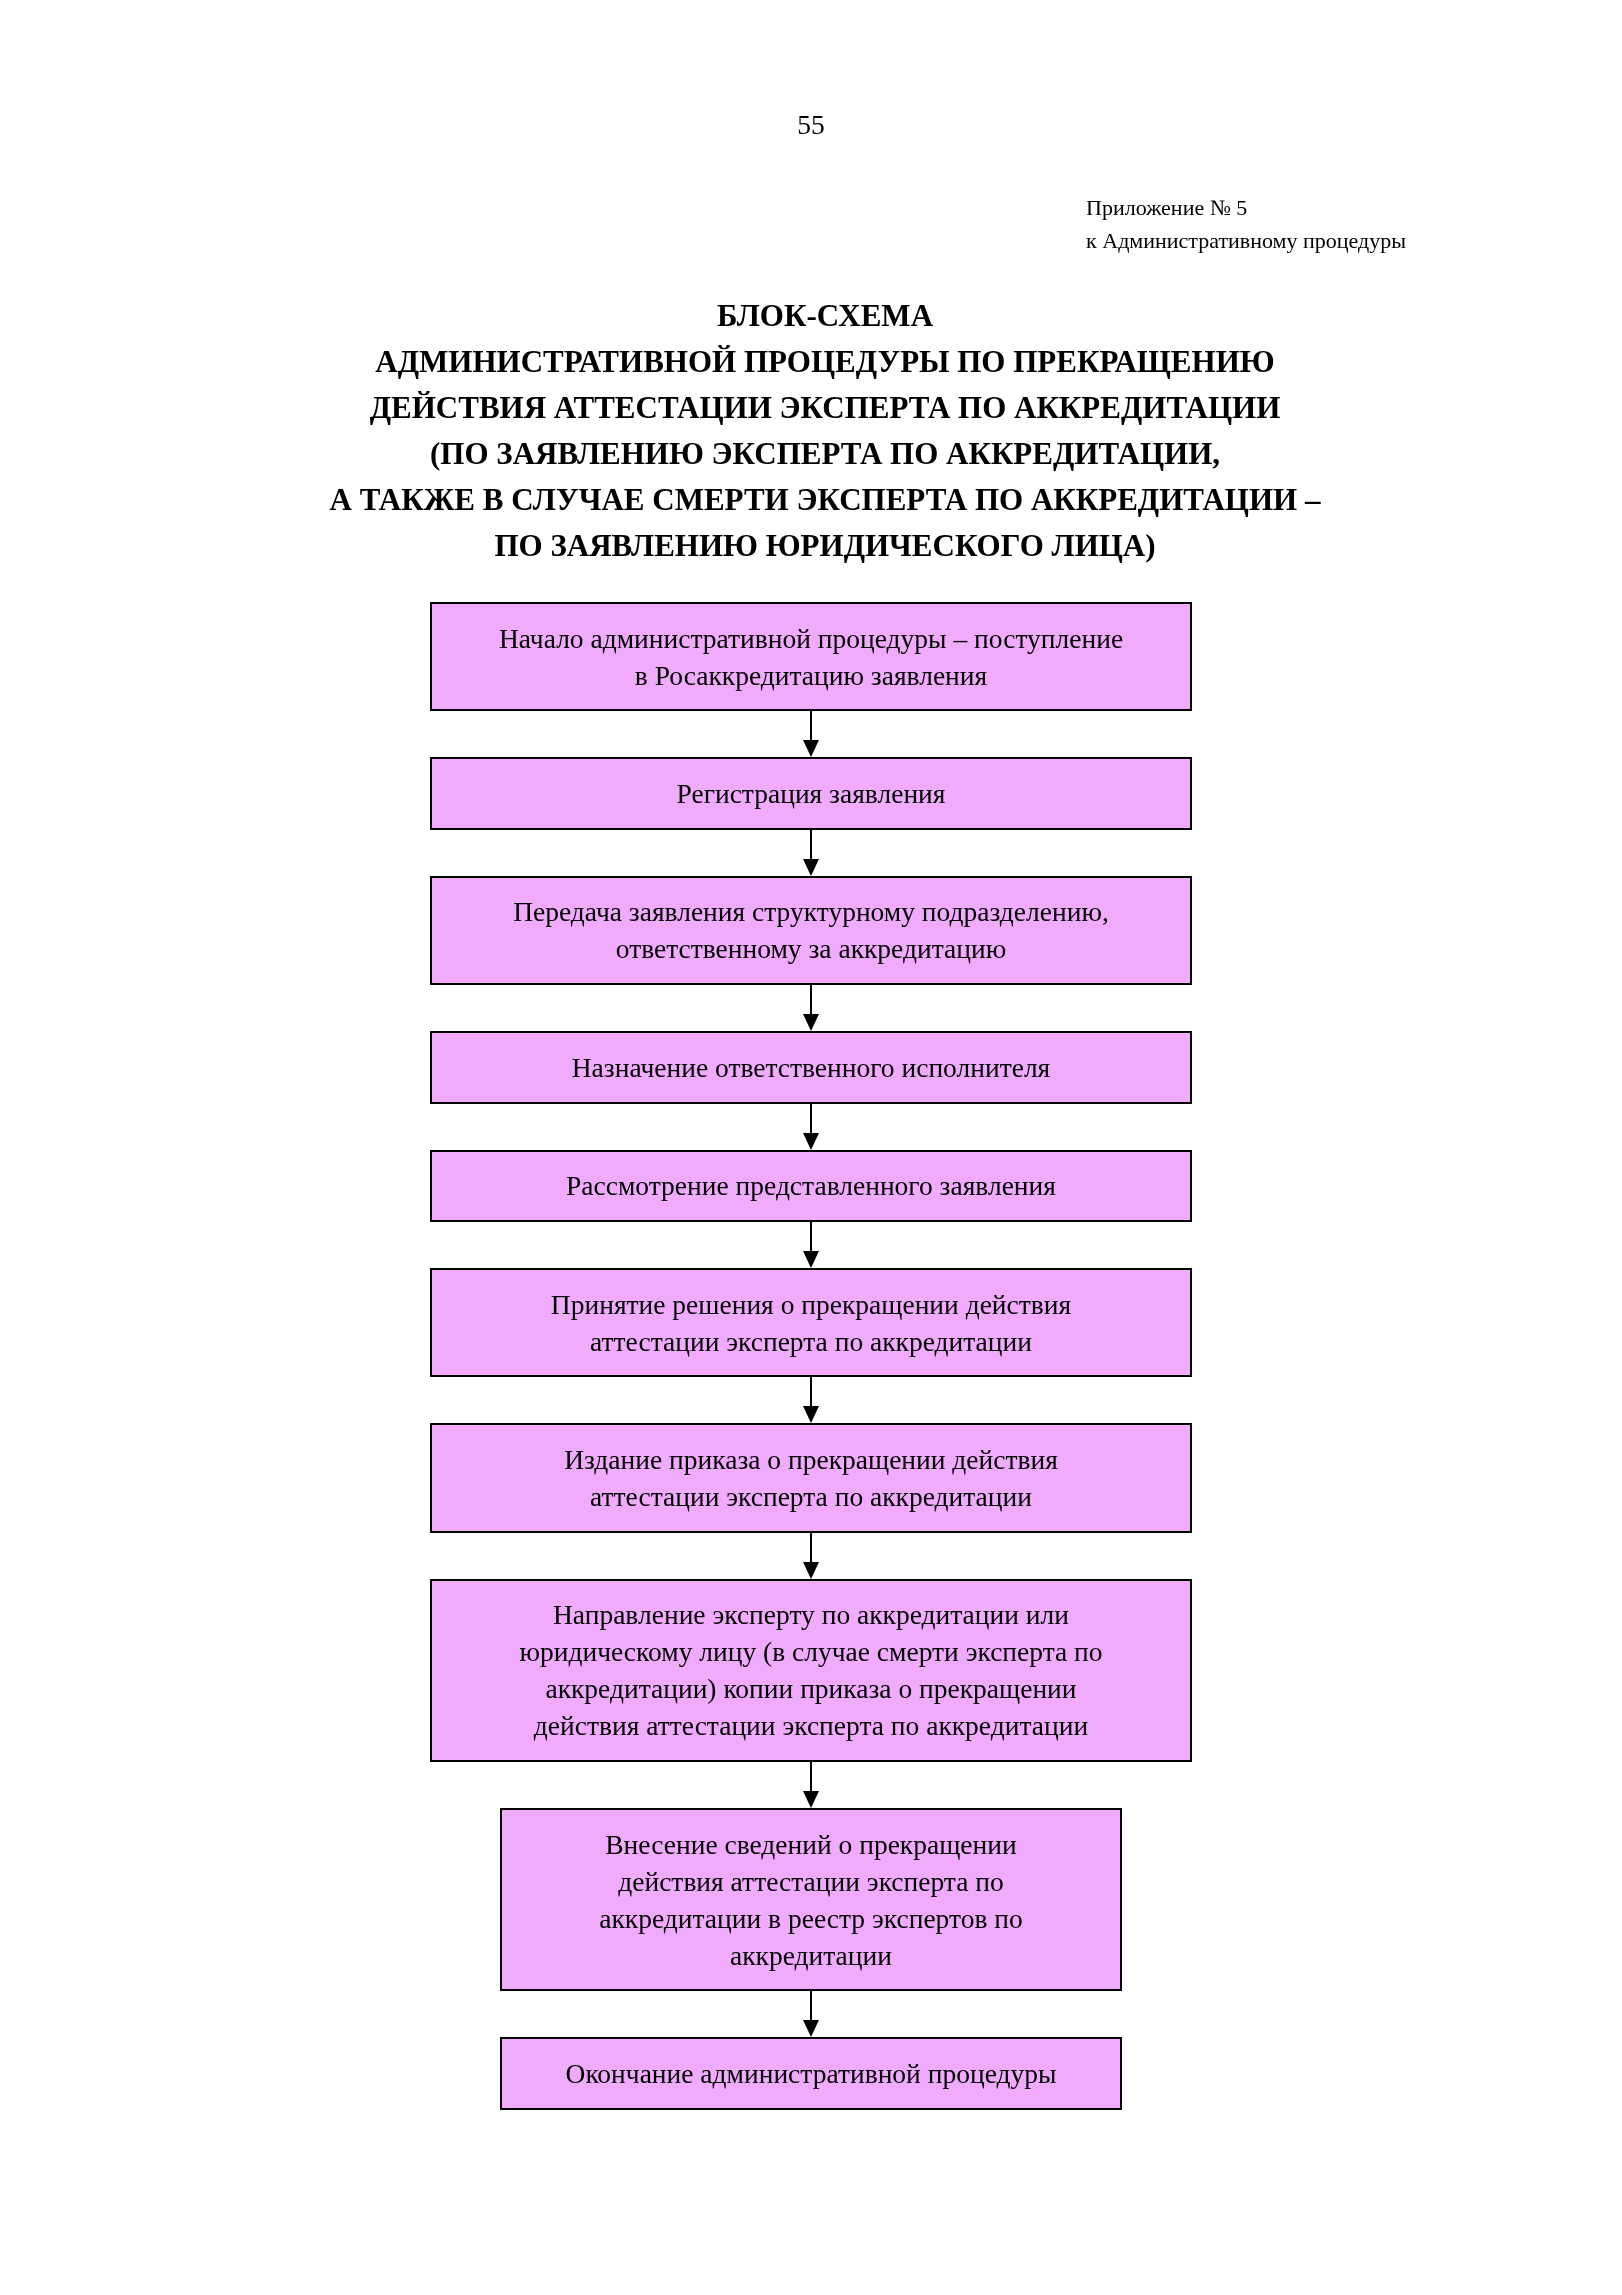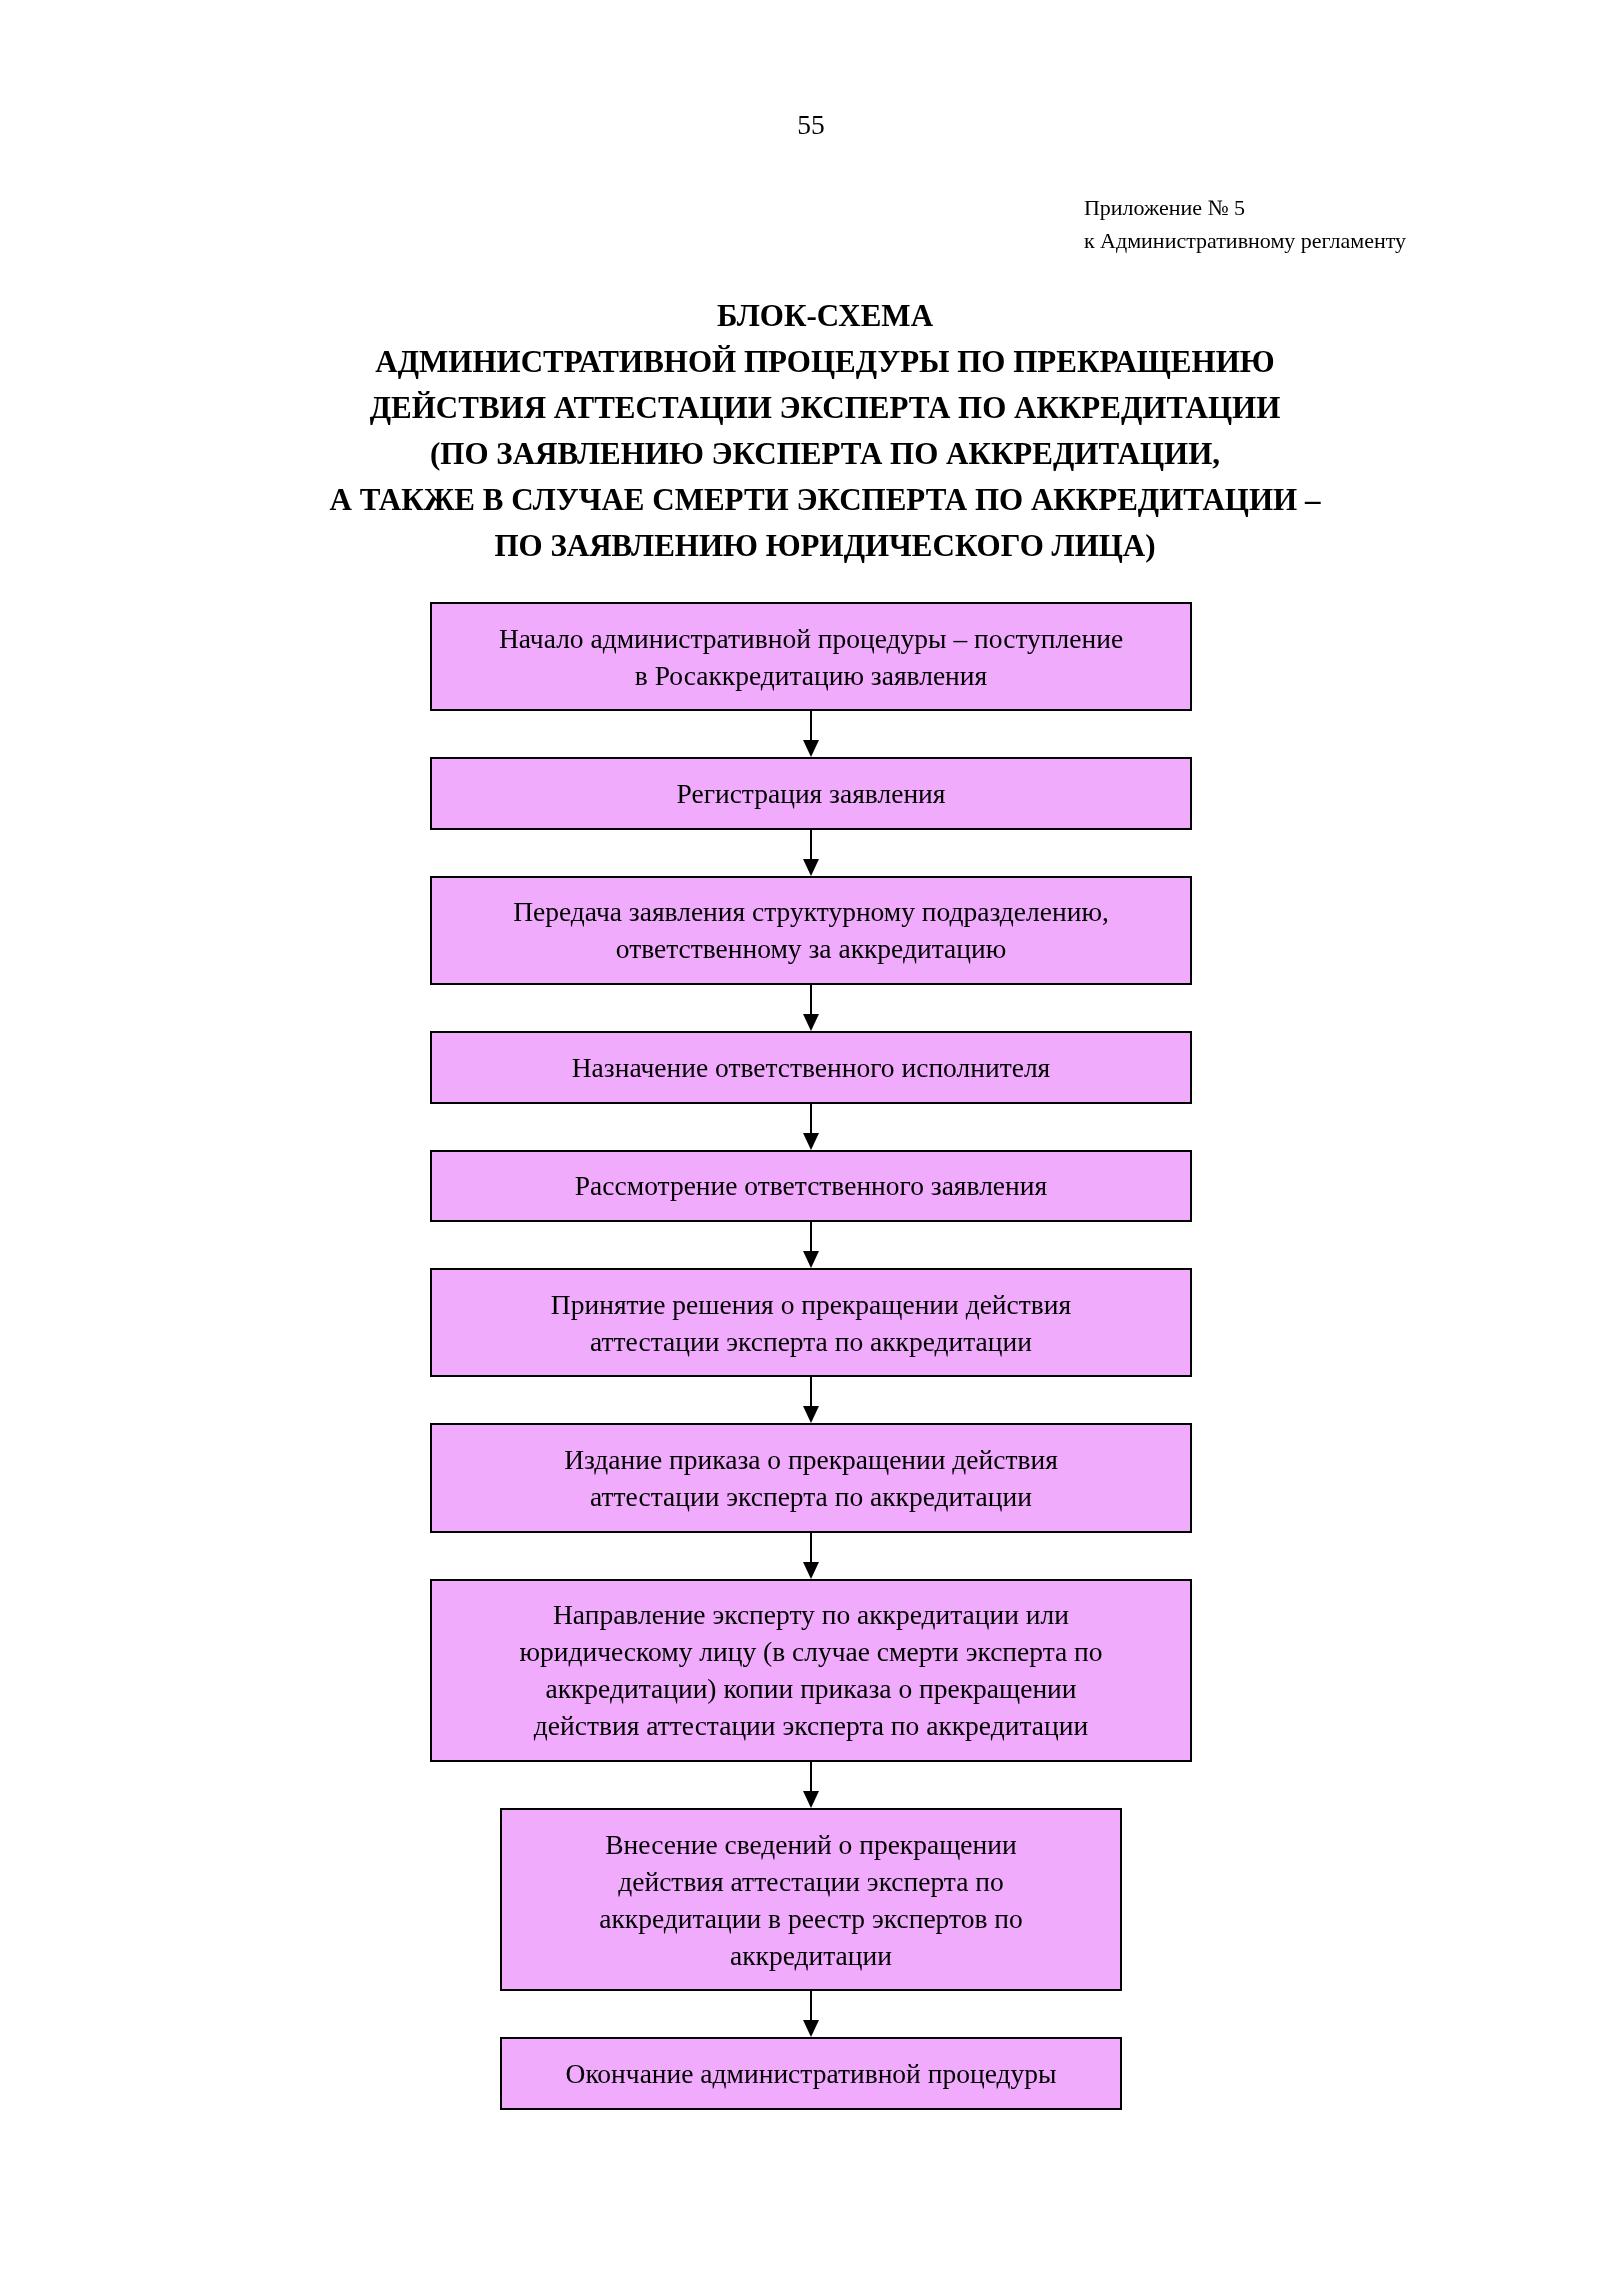--- a/index.html
+++ b/index.html
@@ -83,21 +83,21 @@
     border-top: 17px solid #000000;
   }
 </style>
 </head>
 <body>
 
 <div class="page-number">55</div>
 
 <div class="annotation">
   <span>Приложение № 5</span>
-  <span>к Административному регламенту</span>
+  <span>к Административному процедуры</span>
 </div>
 
 <div class="doc-title">
   <span>БЛОК-СХЕМА</span>
   <span>АДМИНИСТРАТИВНОЙ ПРОЦЕДУРЫ ПО ПРЕКРАЩЕНИЮ</span>
   <span>ДЕЙСТВИЯ АТТЕСТАЦИИ ЭКСПЕРТА ПО АККРЕДИТАЦИИ</span>
   <span>(ПО ЗАЯВЛЕНИЮ ЭКСПЕРТА ПО АККРЕДИТАЦИИ,</span>
   <span>А ТАКЖЕ В СЛУЧАЕ СМЕРТИ ЭКСПЕРТА ПО АККРЕДИТАЦИИ –</span>
   <span>ПО ЗАЯВЛЕНИЮ ЮРИДИЧЕСКОГО ЛИЦА)</span>
 </div>
@@ -134,21 +134,21 @@
   <div class="box wide">
     <span class="box-text">Назначение ответственного исполнителя</span>
   </div>
 
   <div class="arrow">
     <div class="arrow-line"></div>
     <div class="arrow-head"></div>
   </div>
 
   <div class="box wide">
-    <span class="box-text">Рассмотрение ответственного заявления</span>
+    <span class="box-text">Рассмотрение представленного заявления</span>
   </div>
 
   <div class="arrow">
     <div class="arrow-line"></div>
     <div class="arrow-head"></div>
   </div>
 
   <div class="box wide">
     <span class="box-text w900">Принятие решения о прекращении действия аттестации эксперта по аккредитации</span>
   </div>

